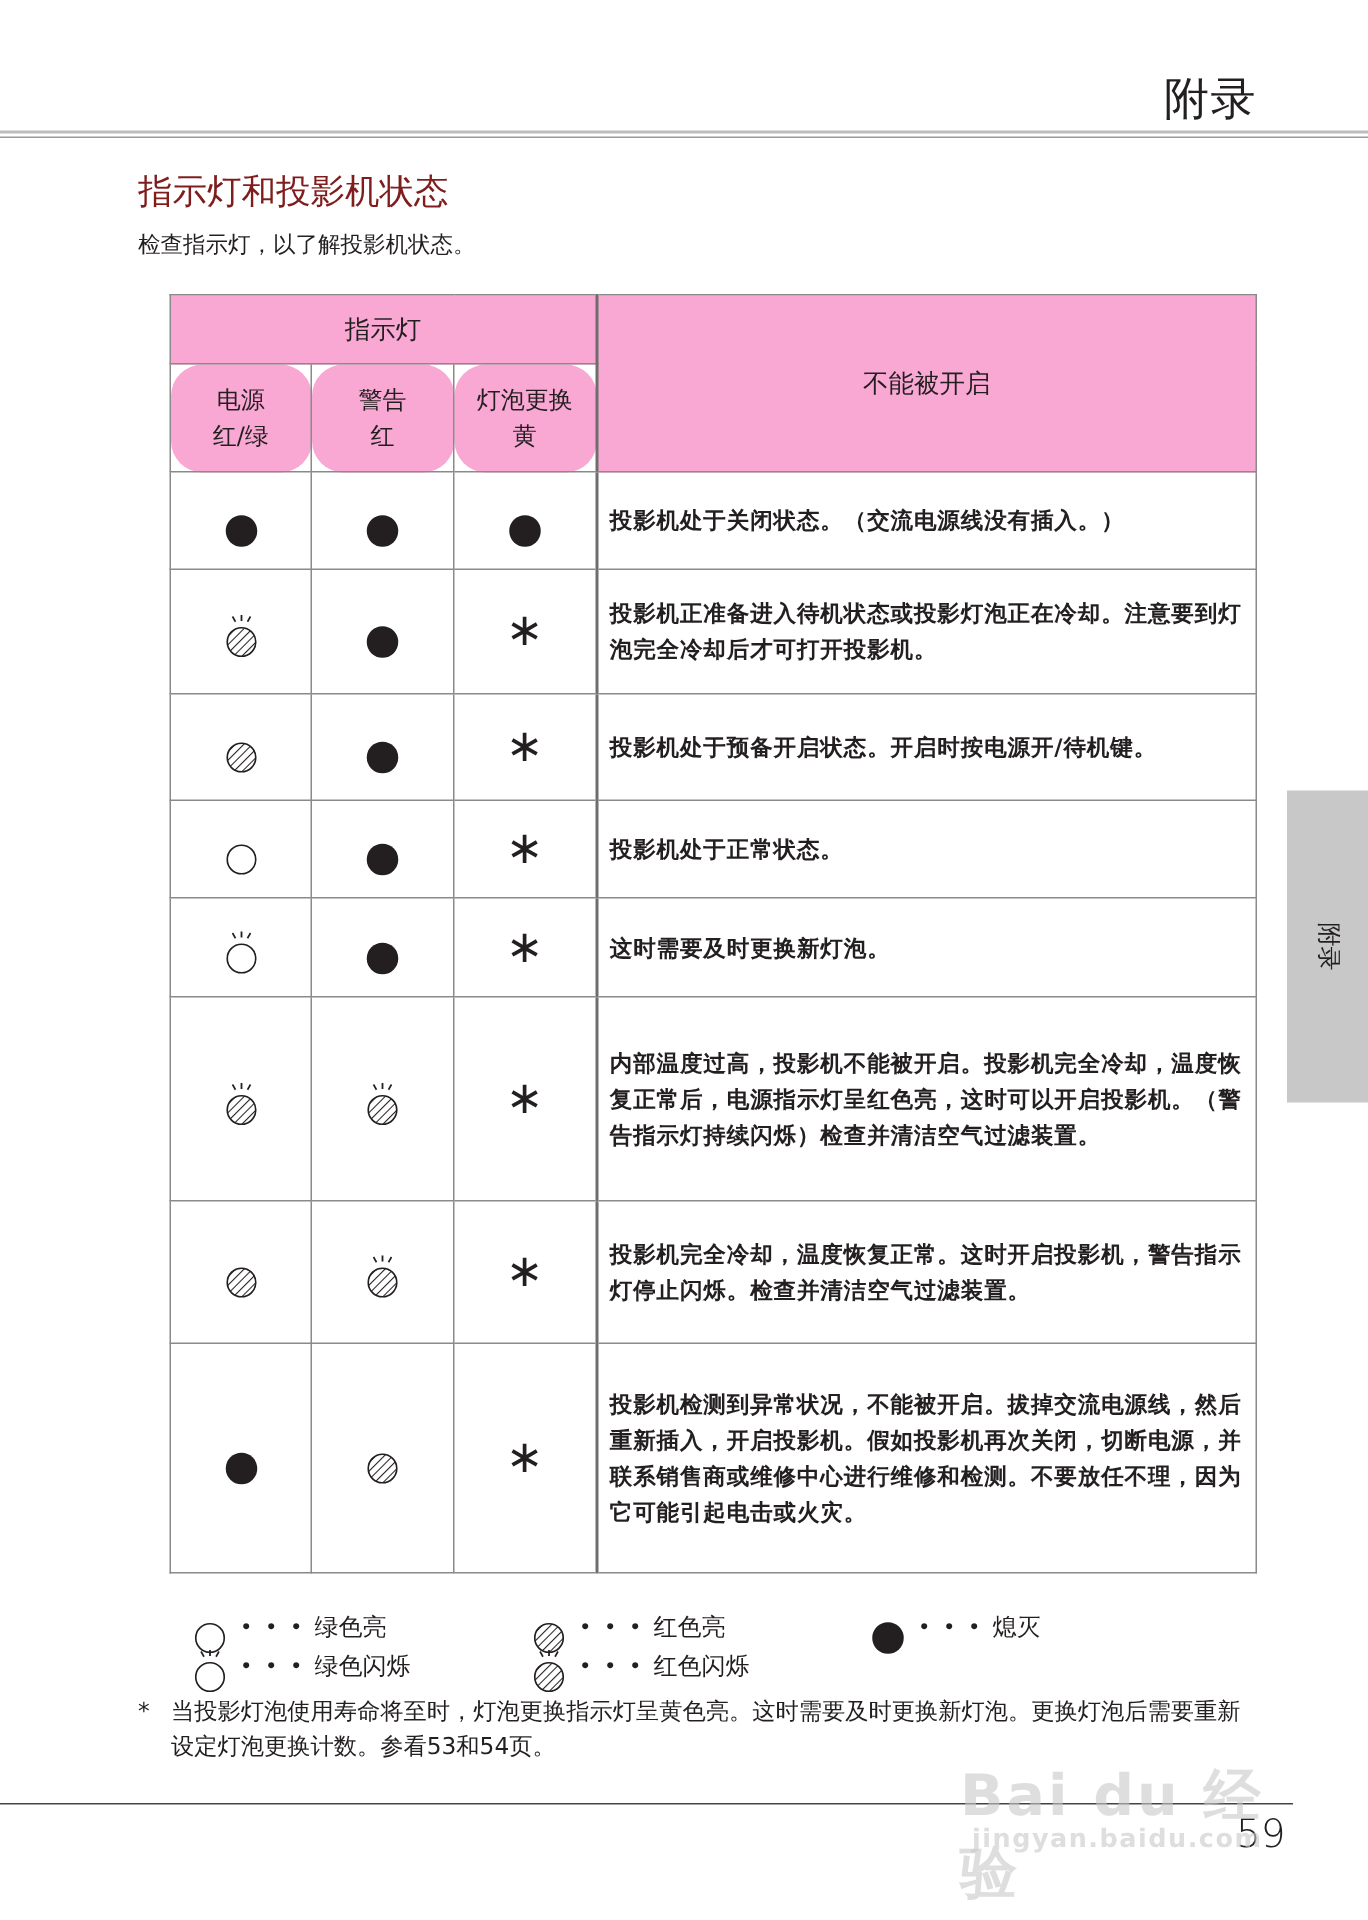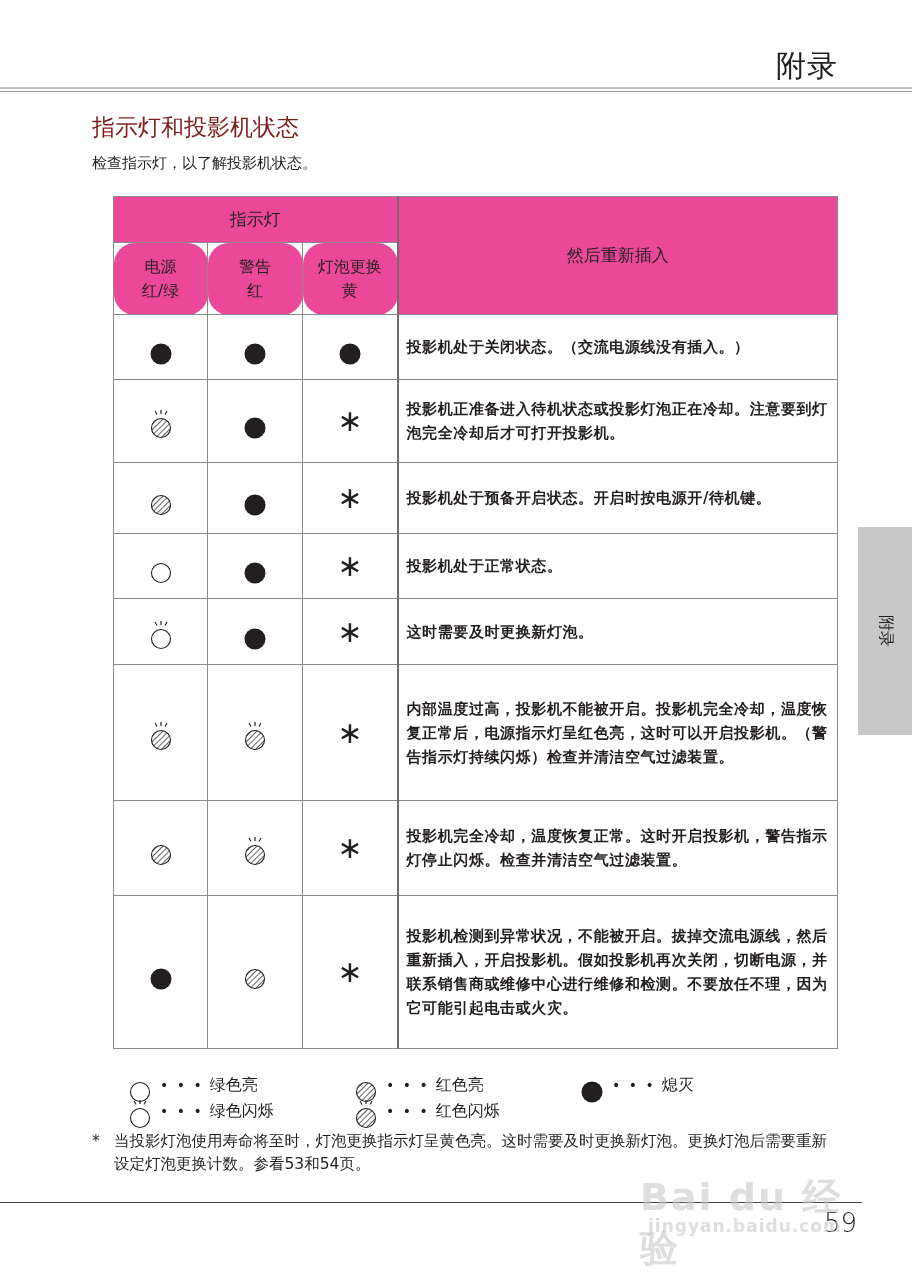--- a/index.html
+++ b/index.html
@@ -17,21 +17,21 @@
   .title { left:92px; top:112px; font-size:23px; color:#7f1d1d; }
   .subtitle { left:92px; top:154px; font-size:15px; color:#231f20; }
 
   table.status {
     position:absolute; left:113px; top:196px; width:724px;
     border-collapse:collapse; table-layout:fixed;
   }
   table.status td, table.status th {
     border:1px solid #8a8a8a; padding:0; font-weight:normal;
   }
-  table.status th { background:#ec4899; color:#231f20; font-size:17px; }
+  table.status th { background:#f9a8d4; color:#231f20; font-size:17px; }
   table.status th.h2 { font-size:16px; line-height:24px;border-radius:21px; }
   table.status .state-col { border-left:2px solid #6e6e6e; }
   table.status td.sym { text-align:center; vertical-align:middle; }
   table.status td.desc {
     font-size:15px; line-height:24px; padding:0 4px 0 8px; vertical-align:middle;
     letter-spacing:0.6px;
     font-weight:bold;
   }
   .ico { display:inline-block; position:relative; width:24px; height:34px; vertical-align:middle; }
   .ico svg { position:absolute; left:0; top:0; }
@@ -75,21 +75,21 @@
 <table class="status">
   <colgroup>
     <col style="width:94px">
       <col style="width:95px">
       <col style="width:95px">
       <col style="width:440px">
   </colgroup>
   <tbody>
       <tr style="height:46px">
     <th colspan="3">指示灯</th>
-    <th rowspan="2" class="state-col">然后重新插入</th>
+    <th rowspan="2" class="state-col">不能被开启</th>
   </tr>
   <tr style="height:72px">
     <th class="h2">
       <div>电源</div>
       <div>红/绿</div>
     </th>
     <th class="h2">
       <div>警告</div>
       <div>红</div>
     </th>

